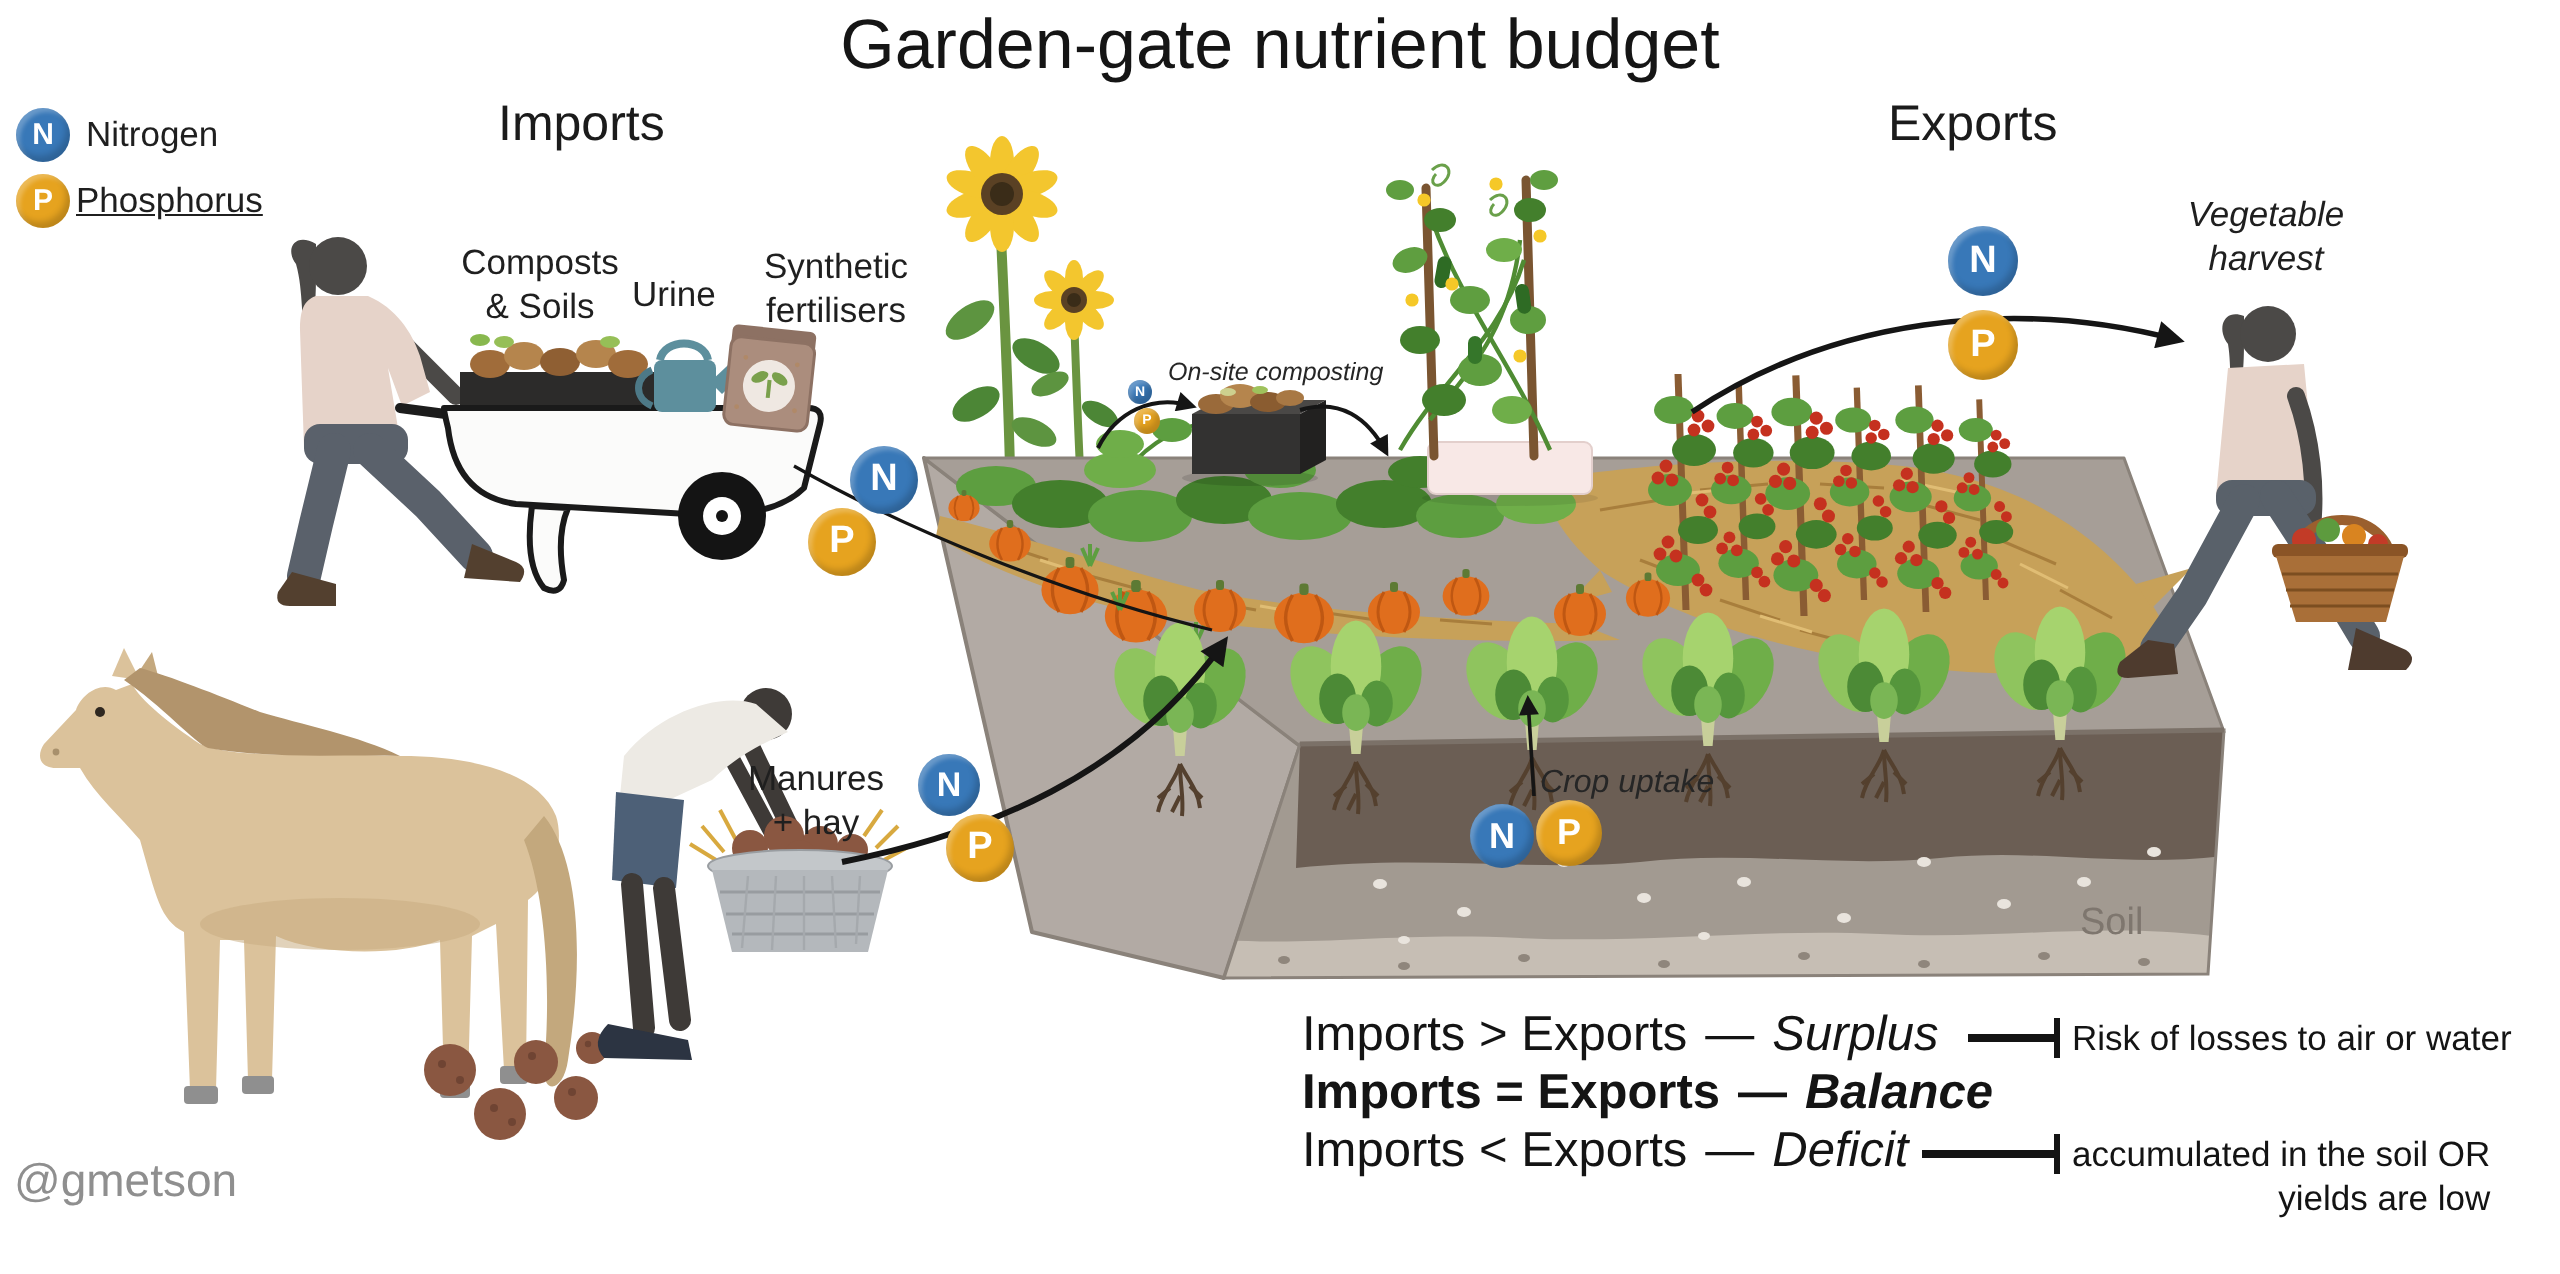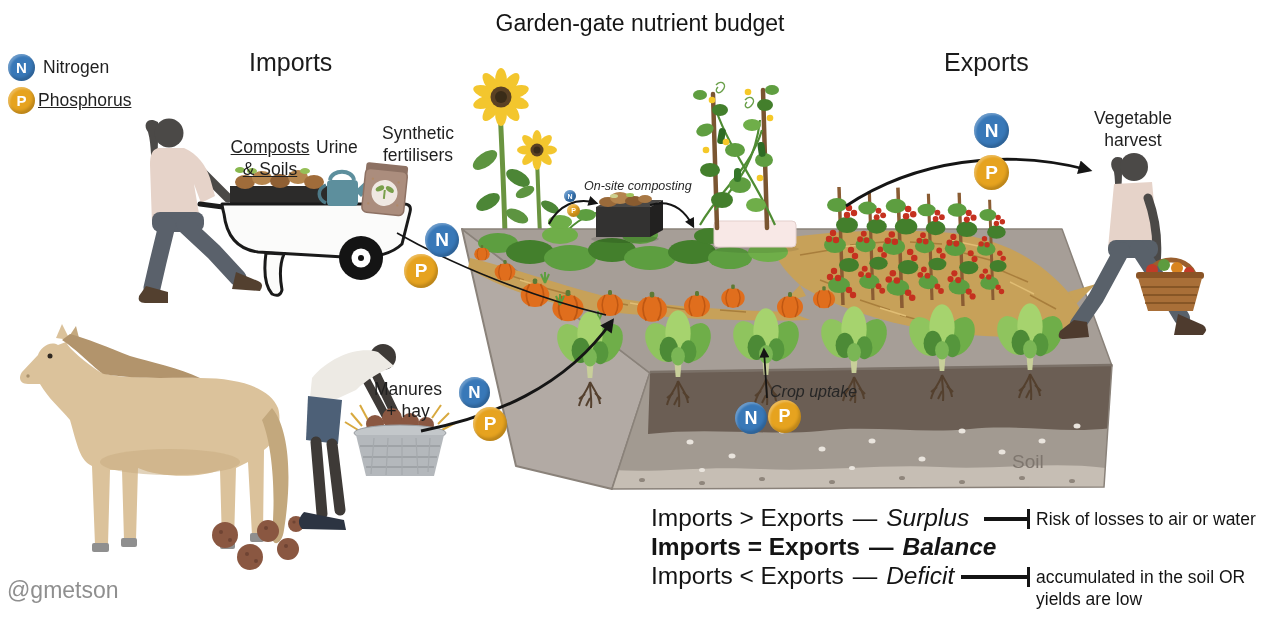--- a/index.html
+++ b/index.html
@@ -1,35 +1,35 @@
 <!DOCTYPE html>
 <html><head>
 <meta charset="utf-8">
 <style>
   html,body{margin:0;padding:0;background:#fff;}
   .stage{position:relative;width:1280px;height:637px;background:#ffffff;overflow:hidden;
          font-family:"Liberation Sans",sans-serif;color:#1c1c1c;}
   svg{position:absolute;left:0;top:0;z-index:1;}
   .ovl{position:absolute;z-index:2;}
-  .title{left:0;top:0;width:100%;text-align:center;font-size:23px;line-height:46px;font-weight:500;color:#151515;}
+  .title{left:0;top:0;width:100%;text-align:center;font-size:35px;line-height:46px;font-weight:500;color:#151515;}
   .section-h{font-size:25px;font-weight:500;color:#1b1b1b;}
   .lbl{font-size:17.5px;line-height:22px;color:#1f1f1f;white-space:pre-line;text-align:center;}
   .lbl.left{text-align:left;}
   .small-italic{font-style:italic;font-weight:500;color:#262626;white-space:nowrap;}
   .badge{position:absolute;z-index:3;border-radius:50%;display:flex;align-items:center;justify-content:center;
          color:#fff;font-weight:700;box-shadow:inset -2px -3px 3px rgba(0,0,0,.18), inset 2px 2px 2px rgba(255,255,255,.25);}
   .badge.n{background:#3878b8;}
   .badge.p{background:#e6a31f;}
   .eqrow{position:absolute;left:651px;display:flex;align-items:baseline;gap:9px;
          font-size:24.5px;font-weight:500;color:#141414;white-space:nowrap;}
   .eqword{font-style:italic;}
   .tick{position:absolute;z-index:2;height:20px;}
   .tick::before{content:"";position:absolute;left:0;right:2px;top:8px;height:3.5px;background:#141414;}
   .tick::after{content:"";position:absolute;right:0;top:0;width:3.5px;height:20px;background:#141414;}
-  .note{position:absolute;font-size:17.5px;line-height:22px;color:#141414;}
+  .note{position:absolute;font-size:17.5px;line-height:22px;color:#141414;text-align:right;}
   .soil-lbl{font-size:19px;color:#7e766e;}
   .watermark{font-size:23px;color:#8f8f8f;}
 </style>
 </head>
 <body>
 
 <div class="stage">
 
   <svg width="1280" height="637" viewBox="0 0 1280 637">
     <defs>
@@ -482,32 +482,32 @@
 
   <div class="badge n" style="left:8px;top:54px;width:27px;height:27px;font-size:15px;">
       <span>N</span>
     </div>
   <div class="ovl lbl left" style="left:43px;top:56px;">Nitrogen</div>
   <div class="badge p" style="left:8px;top:87px;width:27px;height:27px;font-size:15px;">
       <span>P</span>
     </div>
   <div class="ovl lbl left" style="left:38px;top:89px;text-decoration:underline;">Phosphorus</div>
 
-  <div class="ovl lbl" style="left:202px;top:136px;width:136px;text-decoration:underline;">Composts
+  <div class="ovl lbl" style="left:202px;top:120px;width:136px;">Composts
 &amp; Soils</div>
   <div class="ovl lbl" style="left:316px;top:136px;">Urine</div>
   <div class="ovl lbl" style="left:357px;top:122px;width:122px;">Synthetic
 fertilisers</div>
   <div class="ovl lbl" style="left:348px;top:378px;width:120px;">Manures
 + hay</div>
-  <div class="ovl lbl" style="left:1073px;top:107px;width:120px;">Vegetable
+  <div class="ovl lbl" style="left:1073px;top:96px;width:120px;font-style:italic;">Vegetable
 harvest</div>
   <div class="ovl small-italic" style="left:584px;top:179px;font-size:12.5px;">On-site composting</div>
   <div class="ovl small-italic" style="left:770px;top:383px;font-size:16px;">Crop uptake</div>
-  <div class="ovl soil-lbl" style="left:1012px;top:451px;">Soil</div>
+  <div class="ovl soil-lbl" style="left:1040px;top:451px;">Soil</div>
 
   <div class="badge n" style="left:425px;top:223px;width:34px;height:34px;font-size:19px;">
       <span>N</span>
     </div>
   <div class="badge p" style="left:404px;top:254px;width:34px;height:34px;font-size:19px;">
       <span>P</span>
     </div>
   <div class="badge n" style="left:459px;top:377px;width:31px;height:31px;font-size:17px;">
       <span>N</span>
     </div>

